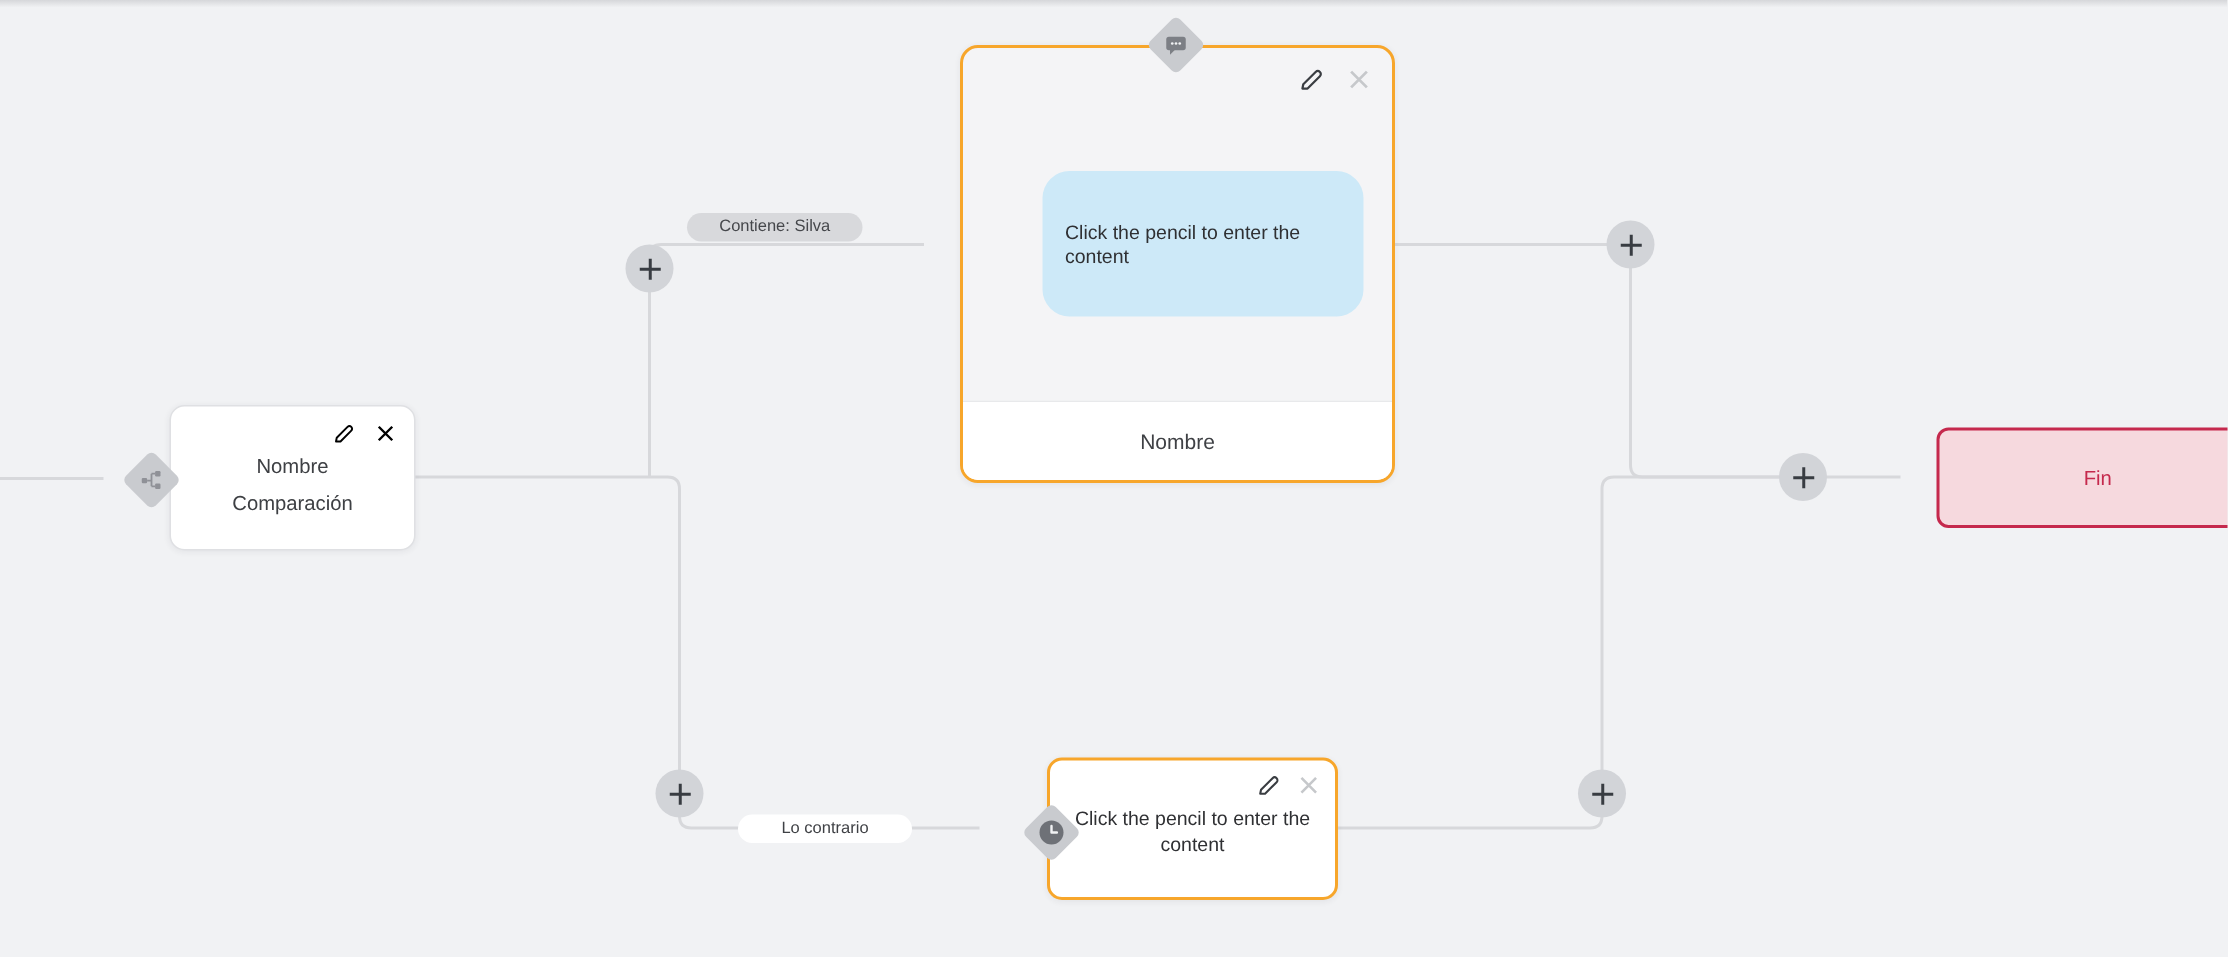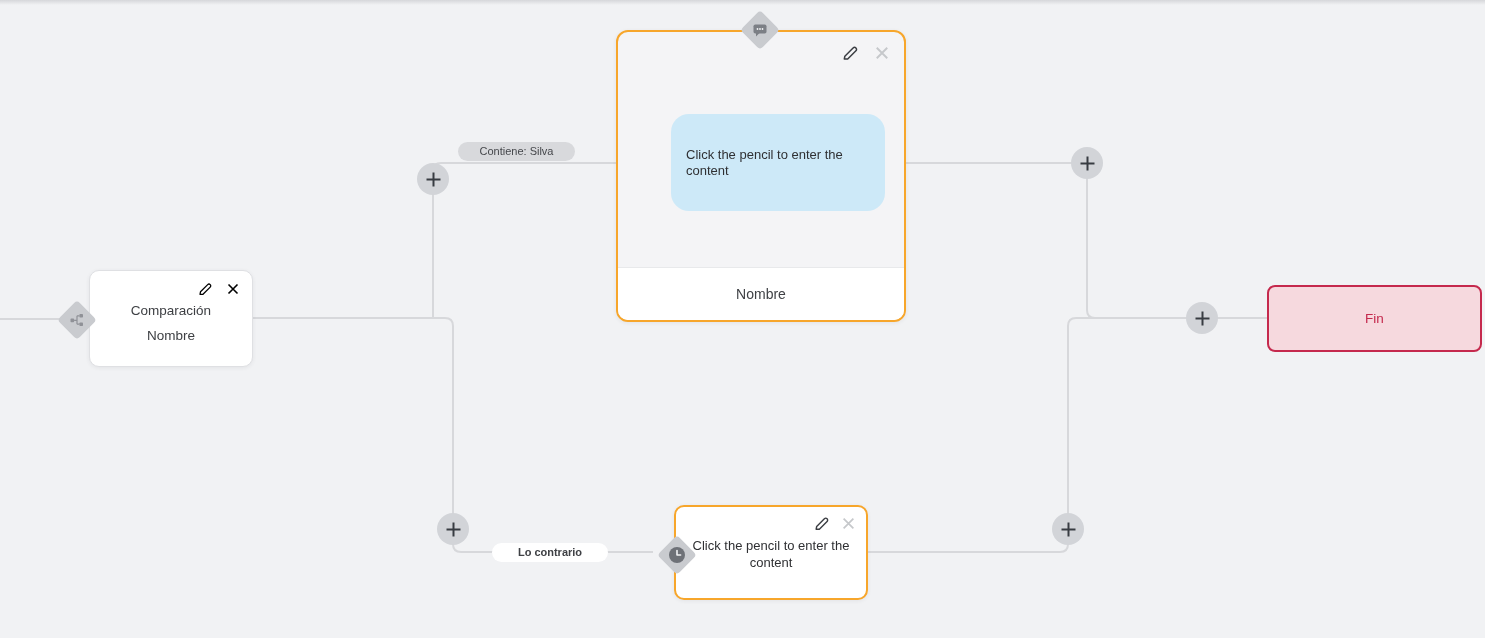--- a/index.html
+++ b/index.html
@@ -21,21 +21,21 @@
   .plus svg{display:block;}
 
   
   .pill{position:absolute;height:19px;line-height:19px;border-radius:10px;
     font-size:11px;color:#45474b;text-align:center;z-index:3;}
   .pill.gray{background:#d8d9dc;}
   .pill.white{background:#ffffff;color:#3f4145;}
 
   
   .node{position:absolute;box-sizing:border-box;z-index:2;border-radius:10px;
-    box-shadow:0 1px 4px rgba(40,44,60,.07);}
+    box-shadow:0 1px 4px rgba(40,44,60,.07);margin-left:24px;}
   .diamond{position:absolute;width:28px;height:28px;background:#c9cbcf;border-radius:4px;
     transform:rotate(45deg);z-index:5;display:flex;align-items:center;justify-content:center;}
   .diamond .dicon{transform:rotate(-45deg);display:flex;align-items:center;justify-content:center;}
 
   .node-actions{position:absolute;display:flex;align-items:center;z-index:6;}
   .icon-btn{background:none;border:none;padding:0;cursor:pointer;display:flex;}
 
   
   .node.condition{left:89px;top:270px;width:164px;height:97px;background:#fff;
     border:1px solid #dfe0e3;}
@@ -77,21 +77,21 @@
 
   <svg class="edges" width="1485" height="638">
     <path d="M0 319 H69"></path>
     <path d="M253 318 H445 Q453 318 453 326 V544 Q453 552 461 552 H653"></path>
     <path d="M433 318 V171 Q433 163 441 163 H616"></path>
     <path d="M906 163 H1087 V310 Q1087 318 1095 318 H1267"></path>
     <path d="M868 552 H1060 Q1068 552 1068 544 V326 Q1068 318 1076 318 H1186"></path>
   </svg>
 
   <div class="pill gray" style="left:458px;top:142px;width:117px;">Contiene: Silva</div>
-  <div class="pill white" style="left:492px;top:543px;width:116px;font-weight:bold;">Lo contrario</div>
+  <div class="pill white" style="left:492px;top:543px;width:116px;">Lo contrario</div>
 
   <button class="plus" style="left:417px;top:163px;">
     <span>
         <svg width="17" height="17" viewBox="0 0 17 17">
           <path d="M8.5 1.5 V15.5 M1.5 8.5 H15.5" stroke="#383c42" stroke-width="2" fill="none"></path>
         </svg>
       </span>
   </button>
   <button class="plus" style="left:437px;top:513px;">
     <span>
@@ -139,22 +139,22 @@
               <path d="M2 12.3 L2.5 9.8 L9.7 2.6 C10.4 1.9 11.5 1.9 12.2 2.6 C12.9 3.3 12.9 4.4 12.2 5.1 L5 12.3 L2 12.3 Z" fill="none" stroke="currentColor" stroke-width="1.3" stroke-linejoin="round"></path>
             </svg></span>
       </button>
       <button class="icon-btn">
         <span><svg width="12" height="12" viewBox="0 0 12 12">
               <path d="M1.5 1.5 L10.5 10.5 M10.5 1.5 L1.5 10.5" stroke="currentColor" stroke-width="1.6"></path>
             </svg></span>
       </button>
     </div>
     <div class="cond-text">
+      <div>Nombre</div>
       <div>Comparación</div>
-      <div>Nombre</div>
     </div>
   </div>
 
   <div class="node message">
     <div class="diamond" style="left:128px;top:-16px;">
       <span class="dicon">
         <svg width="16" height="16" viewBox="0 0 16 16">
           <rect x="1.5" y="2.5" width="13" height="9" rx="1.8" fill="#7c7f85"></rect>
           <path d="M4 11 L4 14.5 L7.5 11 Z" fill="#7c7f85"></path>
           <circle cx="5.5" cy="7" r="0.9" fill="#f1f2f4"></circle>

